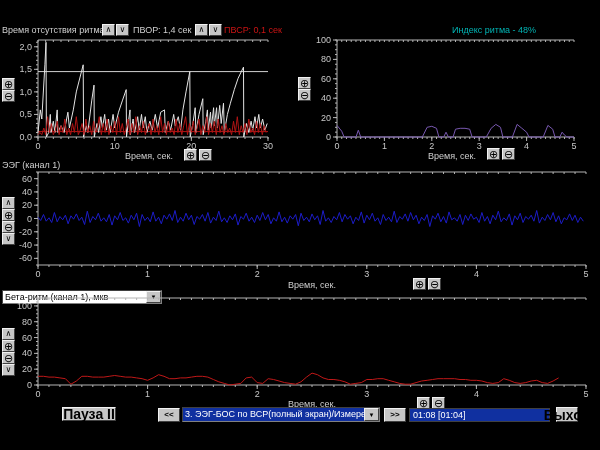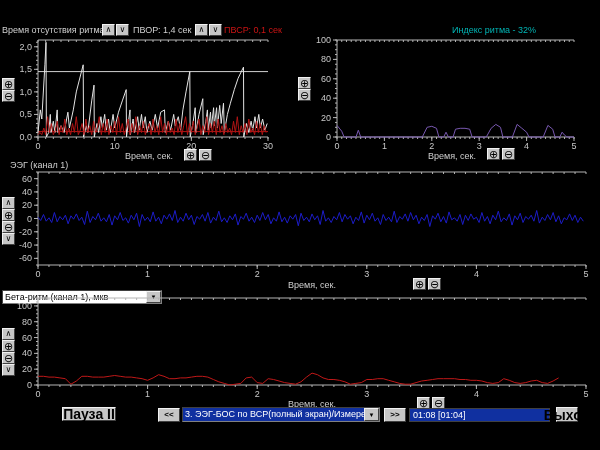--- a/index.html
+++ b/index.html
@@ -166,21 +166,21 @@
       <polyline points="38.0,96.7 39.9,94.5 41.8,96.7 43.8,90.0 45.7,96.7 47.6,78.7 49.5,94.5 51.4,85.5 53.3,96.7 55.3,92.2 57.2,83.2 59.1,96.7 61.0,87.7 62.9,94.5 64.8,81.0 66.8,96.7 68.7,90.0 70.6,96.7 72.5,85.5 74.4,94.5 76.3,78.7 78.3,96.7 80.2,92.2 82.1,85.5 84.0,96.7 85.9,81.0 87.8,94.5 89.8,87.7 91.7,96.7 93.6,83.2 95.5,94.5 97.4,90.0 99.3,78.7 101.3,96.7 103.2,85.5 105.1,94.5 107.0,81.0 108.9,96.7 110.8,87.7 112.8,94.5 114.7,83.2 116.6,96.7 118.5,78.7 120.4,94.5 122.3,85.5 124.3,96.7 126.2,90.0 128.1,81.0 130.0,96.7 131.9,85.5 133.8,94.5 135.8,78.7 137.7,96.7 139.6,87.7 141.5,94.5 143.4,83.2 145.3,96.7 147.3,90.0 149.2,85.5 151.1,96.7 153.0,81.0 154.9,94.5 156.8,87.7 158.8,96.7 160.7,78.7 162.6,94.5 164.5,85.5 166.4,96.7 168.3,83.2 170.3,94.5 172.2,90.0 174.1,96.7 176.0,81.0 177.9,94.5 179.8,85.5 181.8,96.7 183.7,87.7 185.6,78.7 187.5,96.7 189.4,85.5 191.3,94.5 193.3,83.2 195.2,96.7 197.1,90.0 199.0,81.0 200.9,96.7 202.8,87.7 204.8,94.5 206.7,78.7 208.6,96.7 210.5,85.5 212.4,94.5 214.3,83.2 216.3,96.7 218.2,81.0 220.1,94.5 222.0,87.7 223.9,96.7 225.8,85.5 227.8,94.5 229.7,90.0 231.6,96.7 233.5,83.2 235.4,94.5 237.3,78.7 239.3,96.7 241.2,87.7 243.1,94.5 245.0,85.5 246.9,96.7 248.8,81.0 250.8,94.5 252.7,90.0 254.6,96.7 256.5,83.2 258.4,94.5 260.3,85.5 262.3,96.7 264.2,87.7 266.1,94.5" fill="none" stroke="#b01414" stroke-width="1"></polyline>
     </svg>
   <div class="t" style="left:125px;top:151px">Время, сек.</div>
   <button class="btn sm mag" style="left:184px;top:149px">
       <span>⊕</span>
     </button>
   <button class="btn sm mag" style="left:199px;top:149px">
       <span>⊖</span>
     </button>
 
-  <div class="t cyan" style="left:452px;top:25px">Индекс ритма - 32%</div>
+  <div class="t cyan" style="left:452px;top:25px">Индекс ритма - 48%</div>
   <button class="btn sm mag" style="left:298px;top:77px">
       <span>⊕</span>
     </button>
   <button class="btn sm mag" style="left:298px;top:89px">
       <span>⊖</span>
     </button>
   <svg style="left:295px;top:38px" width="305" height="125">
       <line x1="42" y1="2" x2="42" y2="99" stroke="#b4b4b4"></line>
       <line x1="42" y1="99" x2="279" y2="99" stroke="#b4b4b4"></line>
       <line x1="42" y1="2" x2="279" y2="2" stroke="#b4b4b4"></line>
@@ -334,21 +334,21 @@
       <polyline points="42.0,87.4 46.7,93.2 49.1,99.0 61.0,99.0 63.3,92.2 65.7,99.0 127.3,99.0 132.1,89.3 136.8,88.3 141.5,90.3 143.9,99.0 148.7,99.0 151.0,94.2 153.4,99.0 158.1,99.0 160.5,91.2 165.2,90.3 170.0,90.3 174.7,91.2 177.1,99.0 191.3,99.0 196.1,90.3 200.8,86.4 205.5,89.3 207.9,99.0 217.4,99.0 222.1,86.4 226.9,90.3 231.6,94.2 234.0,99.0 248.2,99.0 252.9,87.4 257.7,91.2 260.0,99.0 264.8,99.0 267.1,94.2 269.5,97.1 271.9,99.0 279.0,99.0" fill="none" stroke="#7858b0" stroke-width="1"></polyline>
     </svg>
   <div class="t" style="left:428px;top:151px">Время, сек.</div>
   <button class="btn sm mag" style="left:487px;top:148px">
       <span>⊕</span>
     </button>
   <button class="btn sm mag" style="left:502px;top:148px">
       <span>⊖</span>
     </button>
 
-  <div class="t" style="left:10px;top:160px">ЭЭГ (канал 1)</div>
+  <div class="t" style="left:2px;top:160px">ЭЭГ (канал 1)</div>
   <button class="btn sm" style="left:2px;top:197px">
       <span>∧</span>
     </button>
   <button class="btn sm mag" style="left:2px;top:209px">
       <span>⊕</span>
     </button>
   <button class="btn sm mag" style="left:2px;top:221px">
       <span>⊖</span>
     </button>
   <button class="btn sm" style="left:2px;top:233px">

